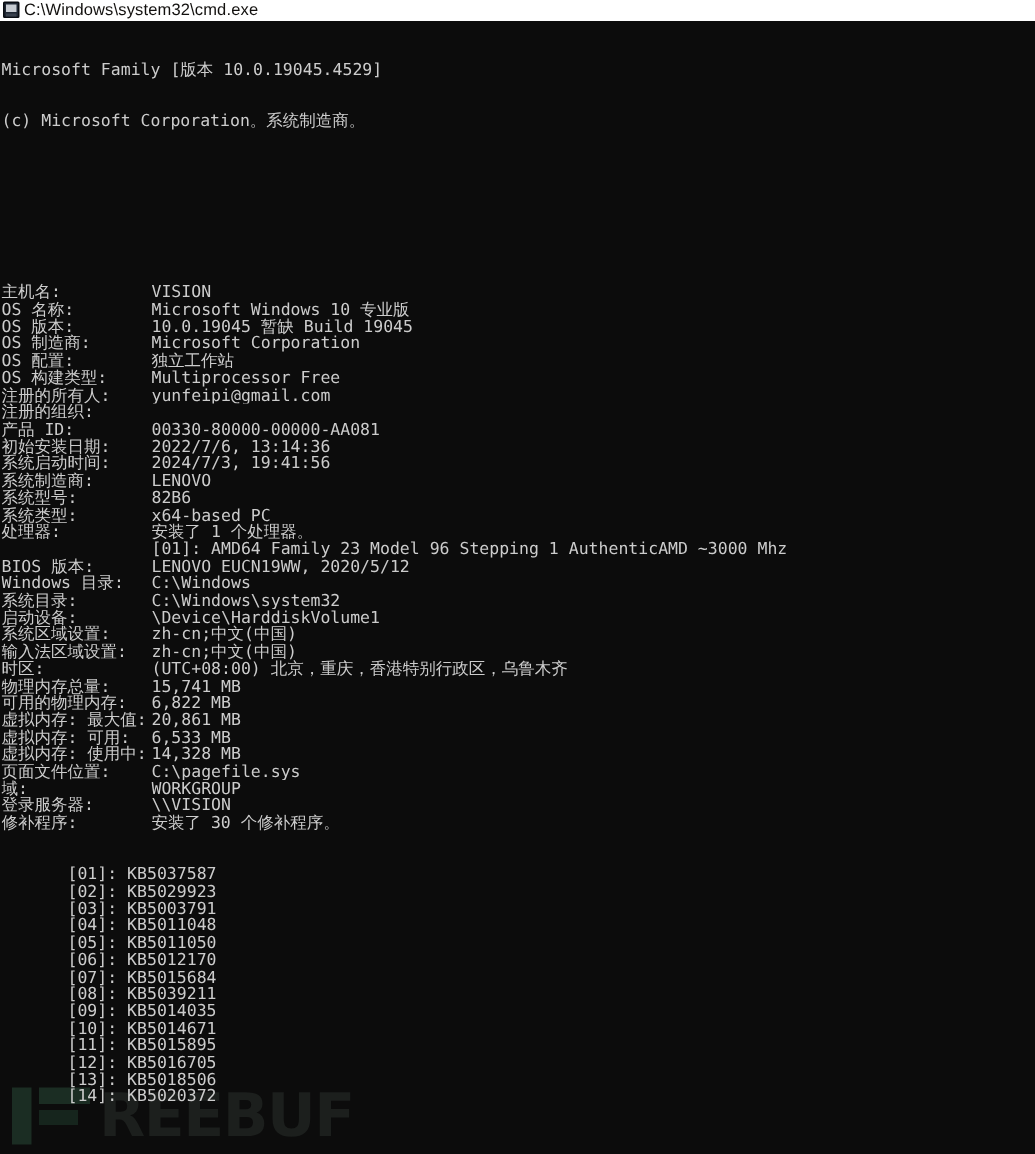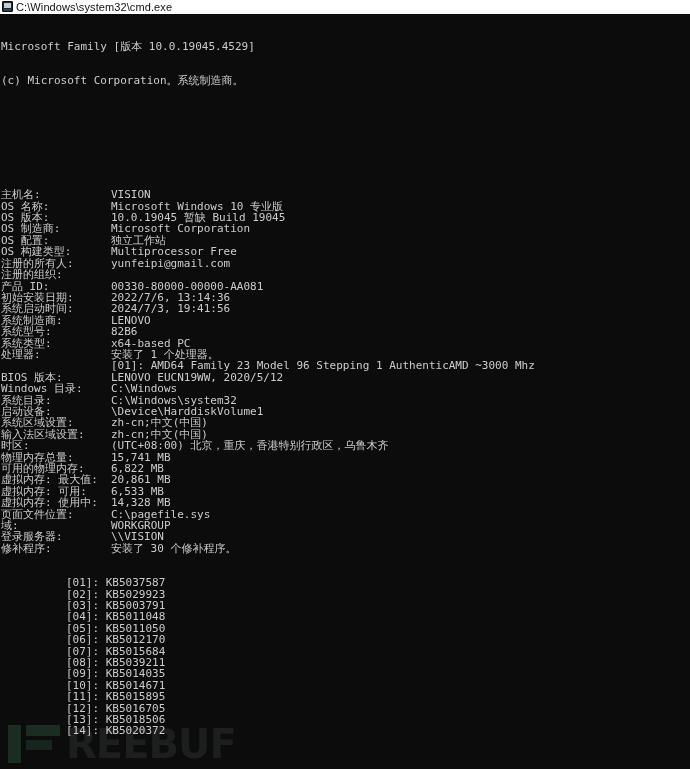--- a/index.html
+++ b/index.html
@@ -138,35 +138,34 @@
   }
   .line {
     height: 11.42px;
     white-space: pre;
     display: block;
   }
   .row {
     display: flex;
     height: 11.42px;
     align-items: flex-end;
-    gap: 10px;
   }
   .k {
     width: 100px;
     flex: 0 0 100px;
     white-space: pre;
     overflow: hidden;
   }
   .v {
     white-space: pre;
     flex: 1 1 auto;
     overflow: hidden;
   }
   .blank { height: 11.42px; }
-  .hotfix { padding-left: 65px; }
+  .hotfix { padding-left: 44px; }
 </style>
 </head>
 <body>
 
 <div class="titlebar">
   <span class="tb-icon"></span>
   <span class="tb-title">C:\Windows\system32\cmd.exe</span>
 </div>
 
 <div class="console">

